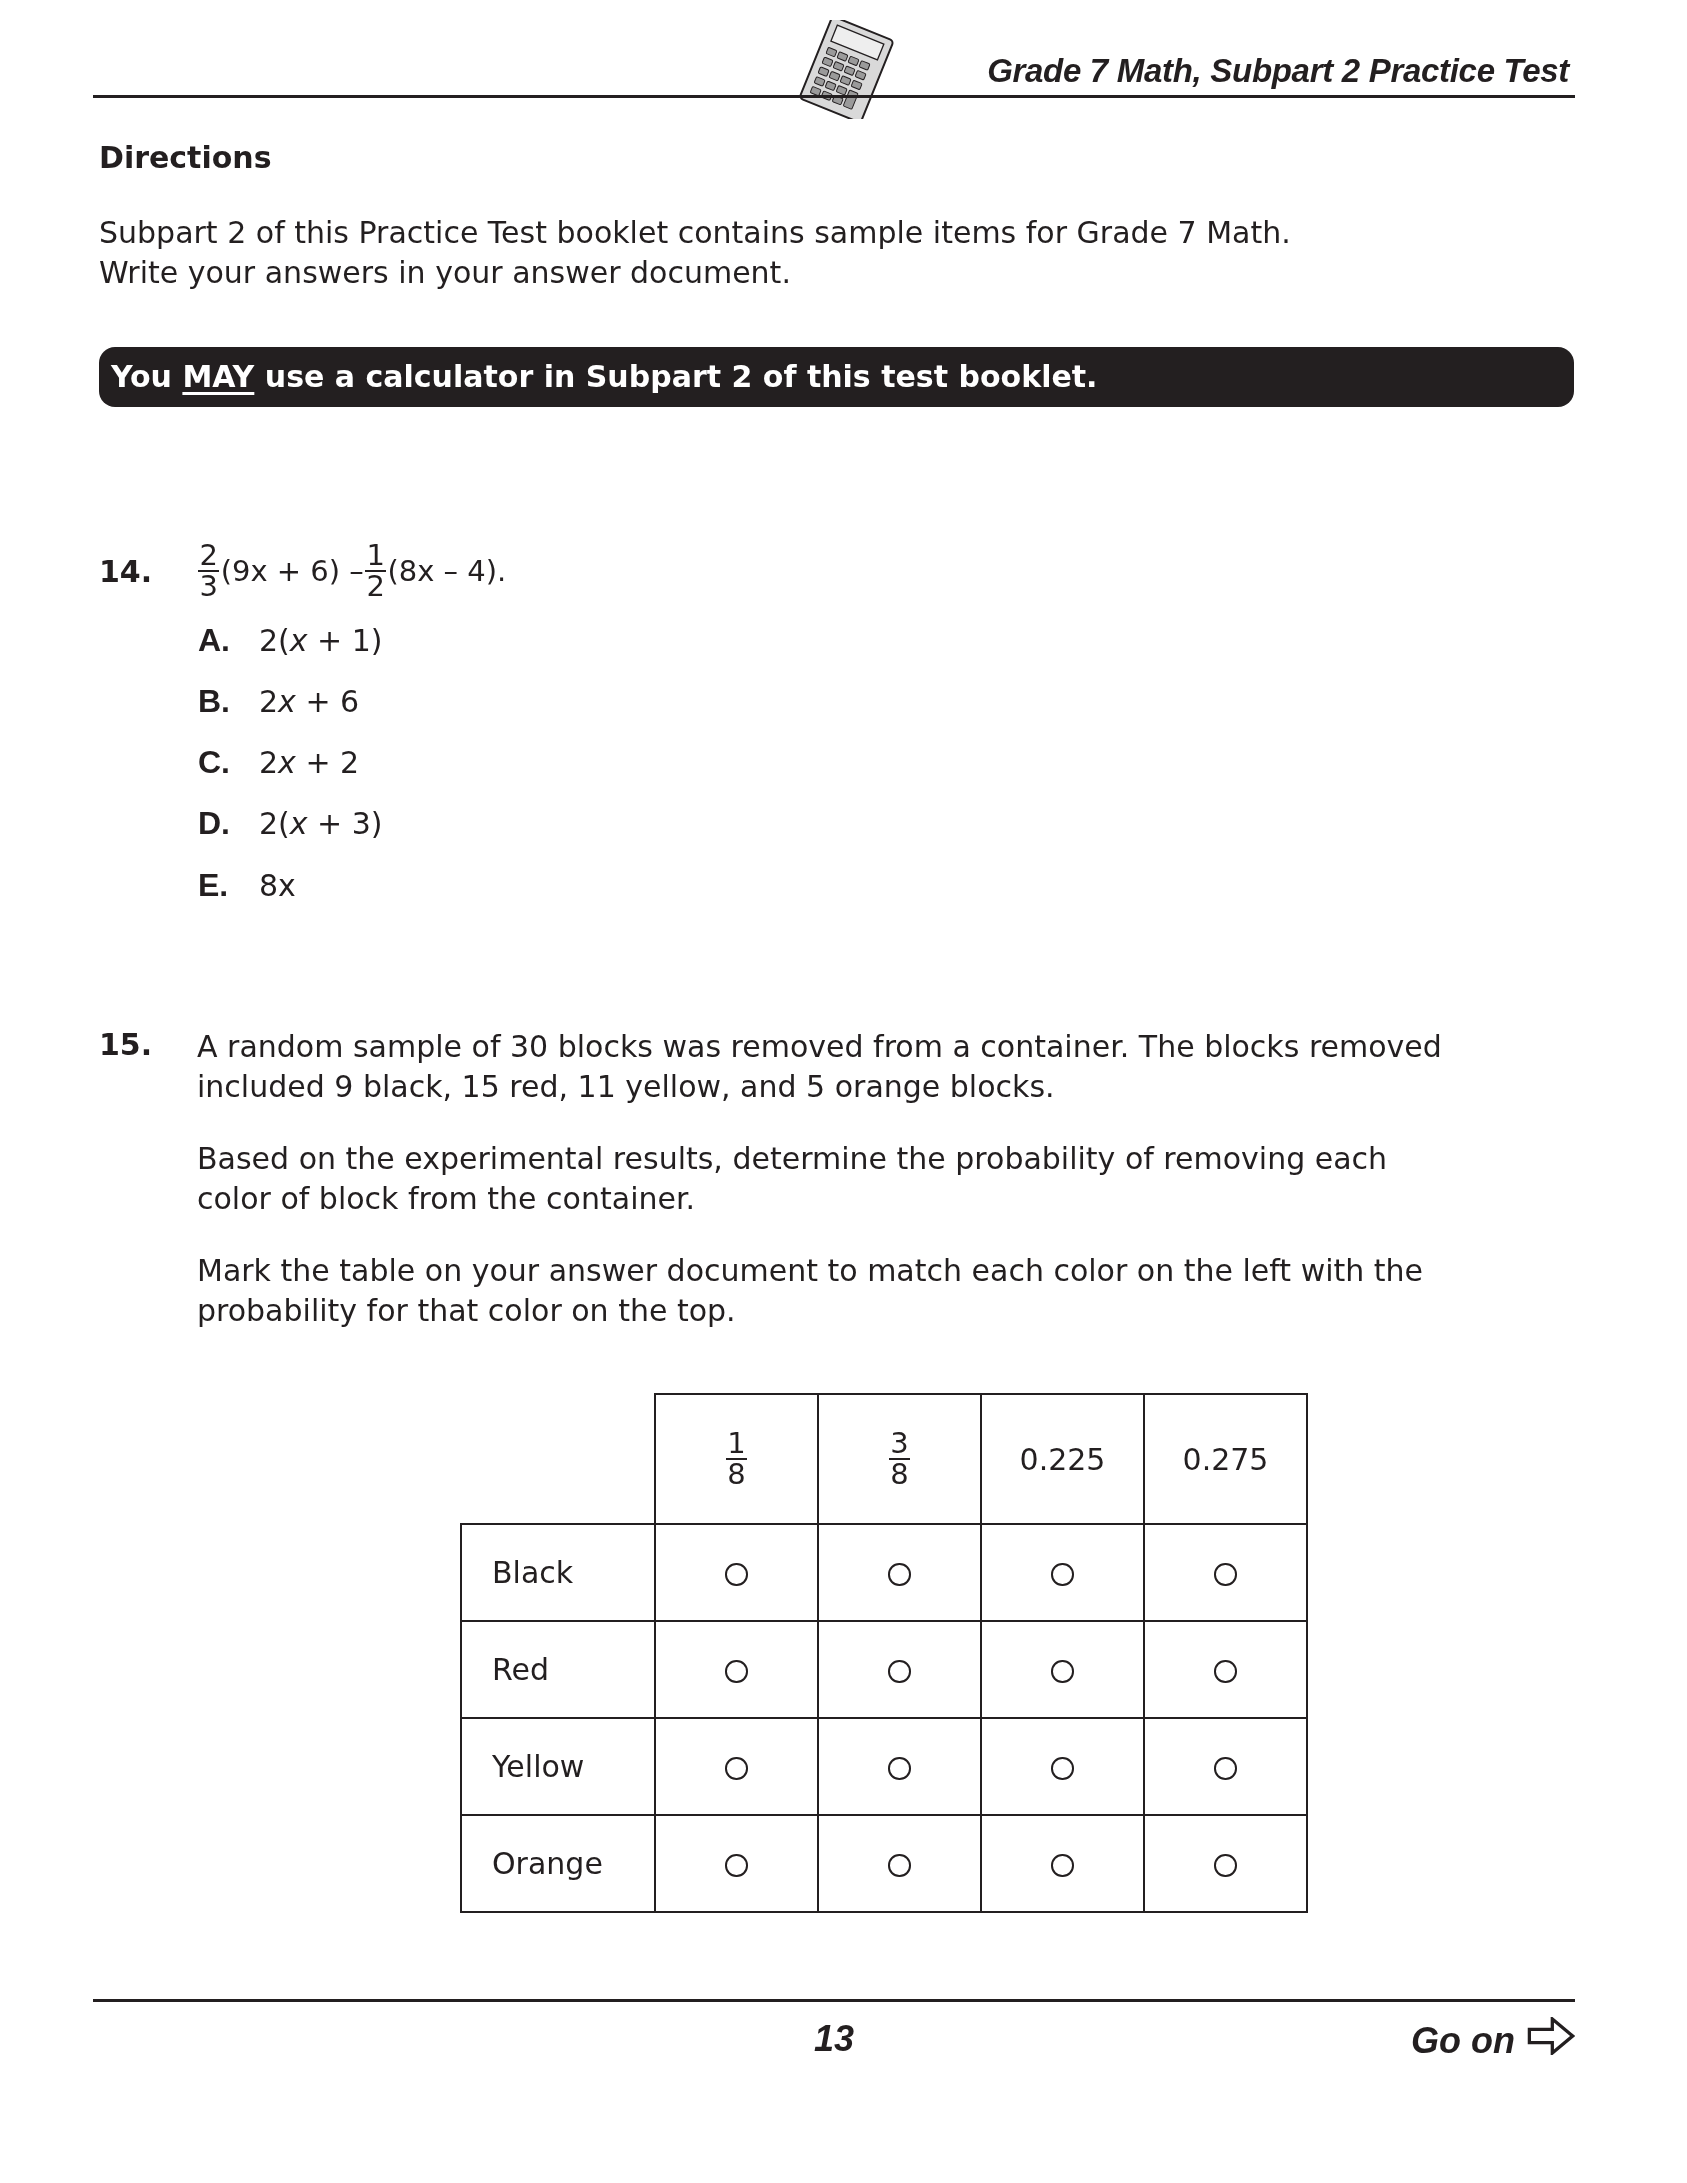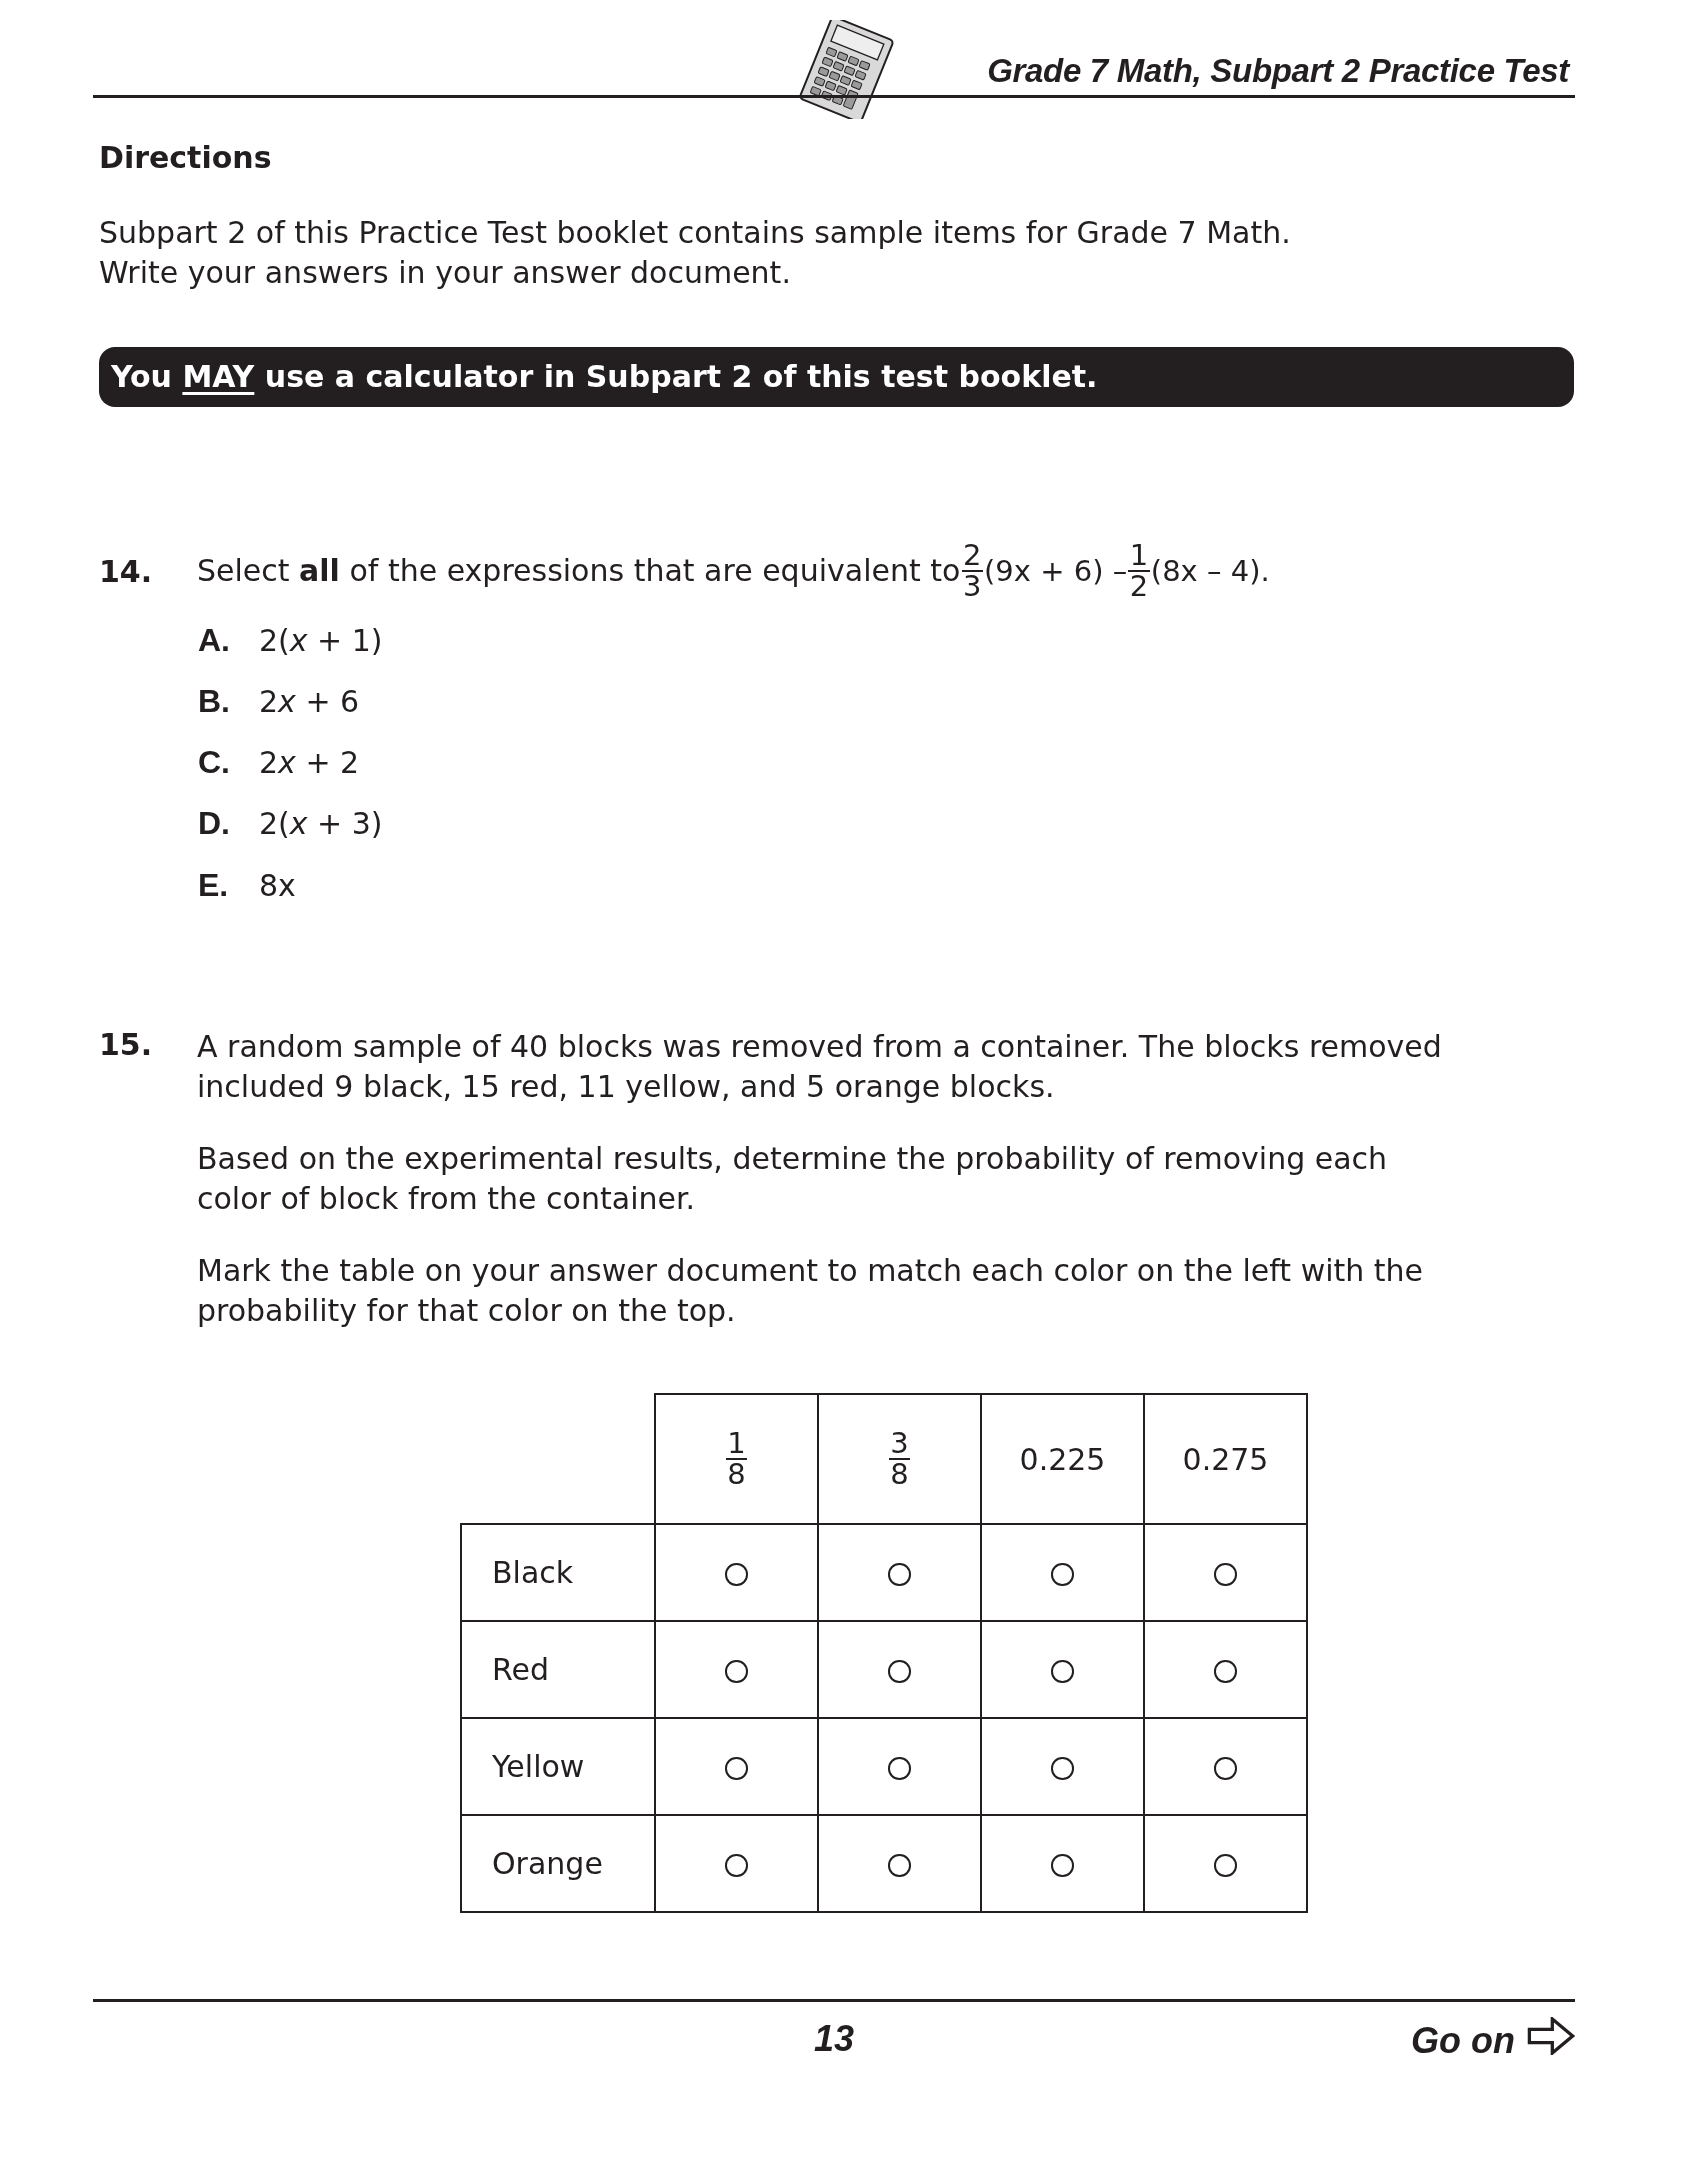--- a/index.html
+++ b/index.html
@@ -81,42 +81,41 @@
 <div class="abs directions-h">Directions</div>
 <div class="abs dir-text">
   <div>Subpart 2 of this Practice Test booklet contains sample items for Grade 7 Math.</div>
   <div>Write your answers in your answer document.</div>
 </div>
 
 <div class="abs banner"><span>You </span><u>MAY</u><span> use a calculator in Subpart 2 of this test booklet.</span></div>
 
 <div class="abs" style="left:99px; top:541px; display:flex; align-items:center;">
   <span class="qnum" style="width:98px; display:inline-block;">14.</span>
-  <span class="qtext"><span>Select </span><b>all</b><span> of the expressions that are equivalent to </span></span>
   <span class="frac">
       <span class="num">2</span>
       <span>3</span>
     </span>
   <span class="qtext" style="font-size:29px;">(9x + 6) – </span>
   <span class="frac">
       <span class="num">1</span>
       <span>2</span>
     </span>
   <span class="qtext" style="font-size:29px;">(8x – 4).</span>
 </div>
 
 <div class="abs opt" style="top:622px;"><span class="lbl">A.</span><span>2(</span><i>x</i><span> + 1)</span></div>
 <div class="abs opt" style="top:683px;"><span class="lbl">B.</span><span>2</span><i>x</i><span> + 6</span></div>
 <div class="abs opt" style="top:744px;"><span class="lbl">C.</span><span>2</span><i>x</i><span> + 2</span></div>
 <div class="abs opt" style="top:805px;"><span class="lbl">D.</span><span>2(</span><i>x</i><span> + 3)</span></div>
 <div class="abs opt" style="top:867px;"><span class="lbl">E.</span><span>8x</span><i></i><span></span></div>
 
 <div class="abs qnum" style="left:99px; top:1027px;">15.</div>
 <div class="abs qtext" style="left:197px; top:1027px;">
-  <div>A random sample of 40 blocks was removed from a container. The blocks removed</div>
+  <div>A random sample of 30 blocks was removed from a container. The blocks removed</div>
   <div>included 9 black, 15 red, 11 yellow, and 5 orange blocks.</div>
   <div style="height:32px;"></div>
   <div>Based on the experimental results, determine the probability of removing each</div>
   <div>color of block from the container.</div>
   <div style="height:32px;"></div>
   <div>Mark the table on your answer document to match each color on the left with the</div>
   <div>probability for that color on the top.</div>
 </div>
 
 <table class="abs grid" style="left:460px; top:1393px;">

